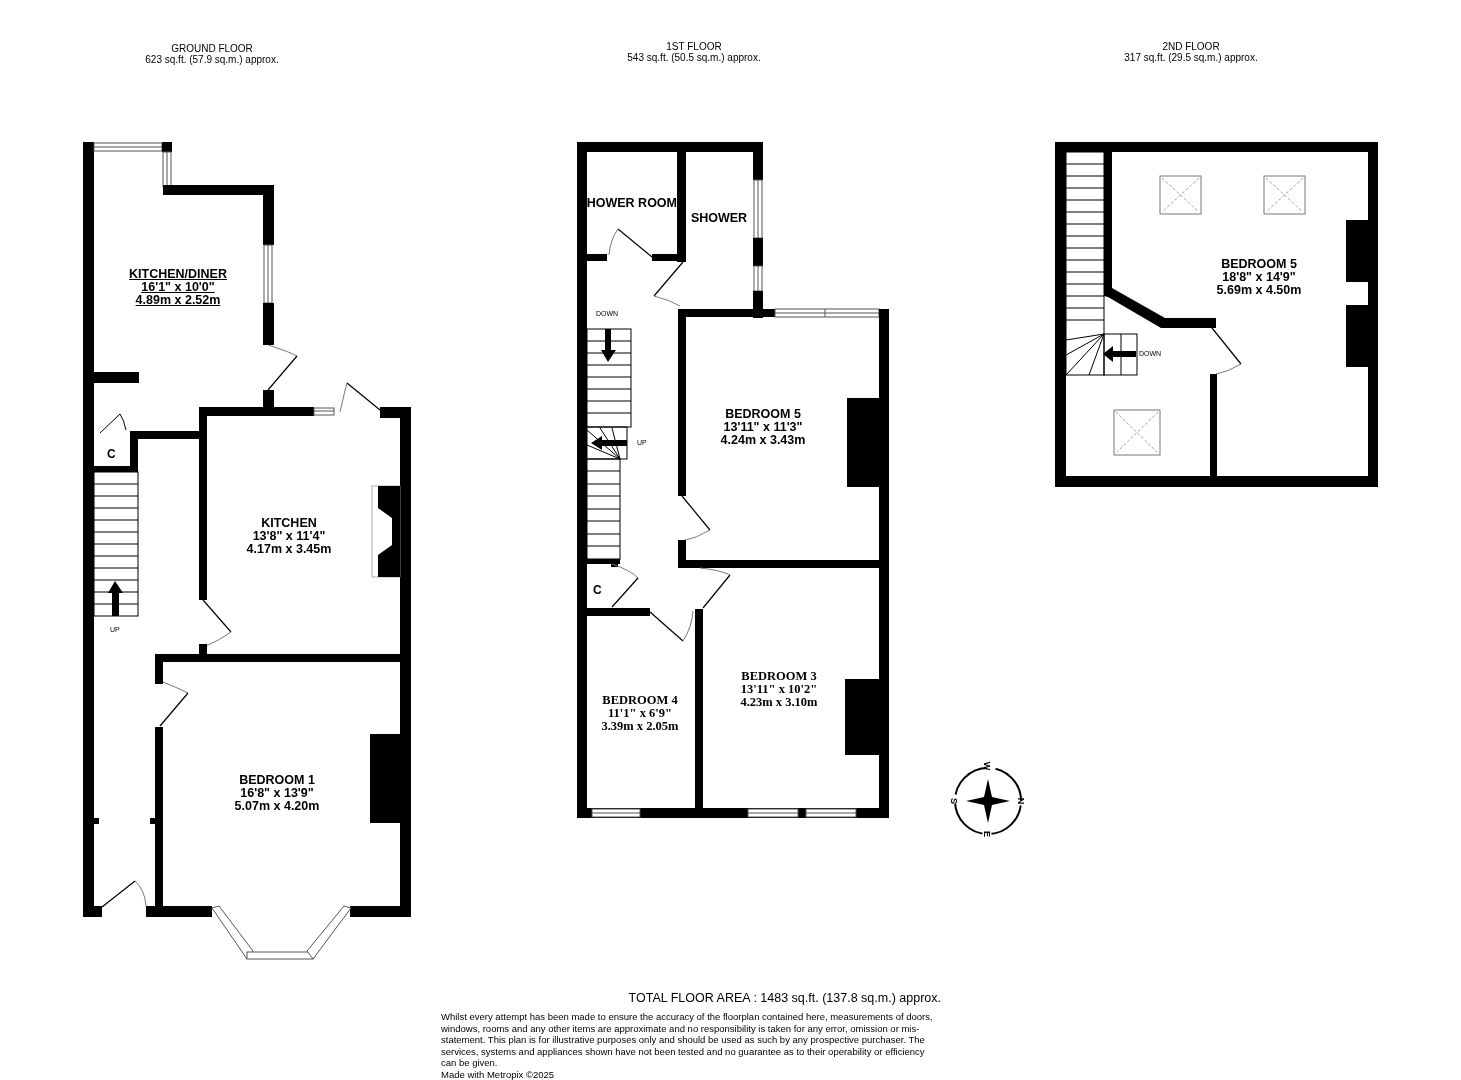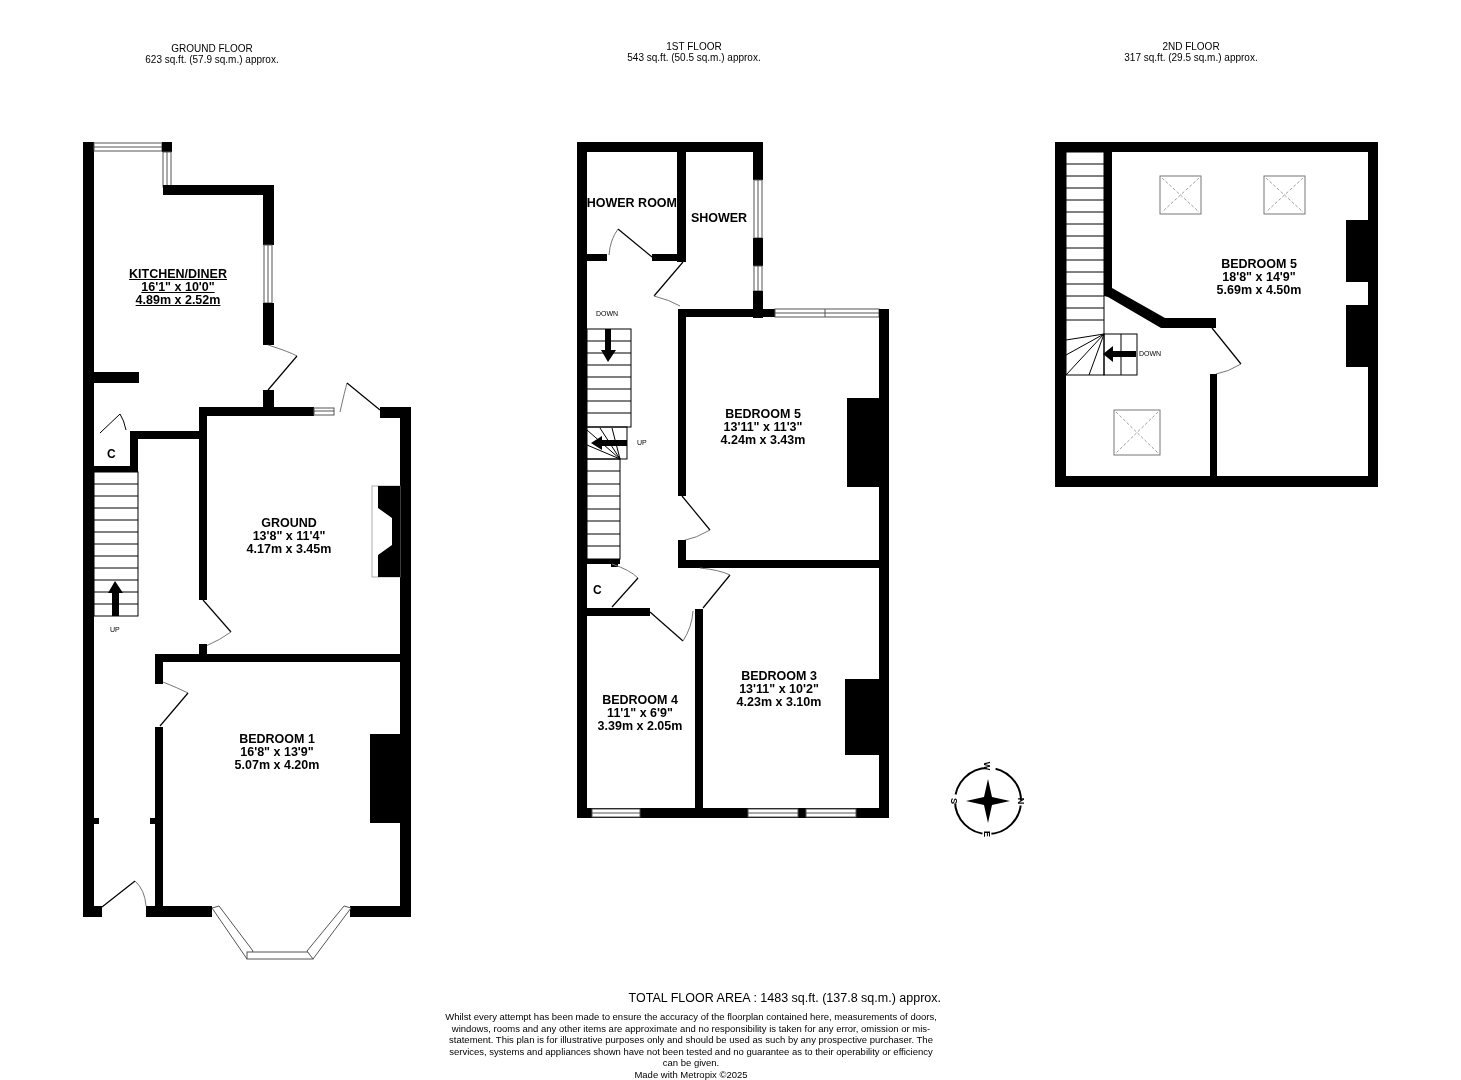--- a/index.html
+++ b/index.html
@@ -3,21 +3,21 @@
 <meta charset="utf-8">
 <style>
   html,body{margin:0;padding:0;background:#fff;}
   body{width:1461px;height:1080px;position:relative;overflow:hidden;font-family:"Liberation Sans",sans-serif;color:#000;}
   .floor-hdr{position:absolute;text-align:center;font-size:10px;line-height:11px;width:300px;}
   .room{position:absolute;text-align:center;font-weight:bold;font-size:12.5px;line-height:13px;white-space:nowrap;transform:translateX(-50%);}
   .small{position:absolute;font-size:7px;line-height:8px;}
   .lbl-c{position:absolute;font-weight:bold;font-size:12px;}
   svg.plan{position:absolute;left:0;top:0;}
   .total{position:absolute;left:441px;top:991px;width:500px;text-align:right;font-size:12.5px;}
-  .disc{position:absolute;left:441px;top:1011px;width:500px;text-align:center;font-size:9.5px;line-height:11.5px;}
+  .disc{position:absolute;left:441px;top:1011px;width:500px;text-align:left;font-size:9.5px;line-height:11.5px;}
 </style>
 </head>
 <body>
 
 <div class="floor-hdr" style="left:62px;top:43px;">
   <div>GROUND FLOOR</div>
   <div>623 sq.ft. (57.9 sq.m.) approx.</div>
 </div>
 <div class="floor-hdr" style="left:544px;top:41px;">
   <div>1ST FLOOR</div>
@@ -262,49 +262,49 @@
 <div class="small" style="left:1018px;top:797px;font-size:9px;font-weight:bold;transform:rotate(90deg);">N</div>
 <div class="small" style="left:951px;top:797px;font-size:9px;font-weight:bold;transform:rotate(90deg);">S</div>
 <div class="small" style="left:984px;top:830px;font-size:9px;font-weight:bold;transform:rotate(90deg);">E</div>
 
 <div class="room" style="left:178px;top:268px;text-decoration:underline;">
   <div>KITCHEN/DINER</div>
   <div>16'1"  x 10'0"</div>
   <div>4.89m  x 2.52m</div>
 </div>
 <div class="room" style="left:289px;top:517px;">
-  <div>GROUND</div>
+  <div>KITCHEN</div>
   <div>13'8"  x 11'4"</div>
   <div>4.17m  x 3.45m</div>
 </div>
-<div class="room" style="left:277px;top:733px;">
+<div class="room" style="left:277px;top:774px;">
   <div>BEDROOM 1</div>
   <div>16'8"  x 13'9"</div>
   <div>5.07m  x 4.20m</div>
 </div>
 <div class="lbl-c" style="left:107px;top:447px;">C</div>
 <div class="small" style="left:110px;top:626px;">UP</div>
 
 <div class="room" style="left:631px;top:197px;width:92px;overflow:hidden;text-align:right;direction:rtl;">
   <span style="direction:ltr;unicode-bidi:embed;">SHOWER ROOM</span>
 </div>
 <div class="room" style="left:719px;top:212px;">
   <div>SHOWER</div>
 </div>
 <div class="room" style="left:763px;top:408px;">
   <div>BEDROOM 5</div>
   <div>13'11"  x 11'3"</div>
   <div>4.24m  x 3.43m</div>
 </div>
-<div class="room" style="left:779px;top:670px;">
+<div class="room" style="left:779px;top:670px;font-family:Liberation Serif, serif;">
   <div>BEDROOM 3</div>
   <div>13'11"  x 10'2"</div>
   <div>4.23m  x 3.10m</div>
 </div>
-<div class="room" style="left:640px;top:694px;">
+<div class="room" style="left:640px;top:694px;font-family:Liberation Serif, serif;">
   <div>BEDROOM 4</div>
   <div>11'1"  x 6'9"</div>
   <div>3.39m  x 2.05m</div>
 </div>
 <div class="lbl-c" style="left:593px;top:583px;">C</div>
 <div class="small" style="left:596px;top:310px;">DOWN</div>
 <div class="small" style="left:637px;top:439px;">UP</div>
 
 <div class="room" style="left:1259px;top:258px;">
   <div>BEDROOM 5</div>

